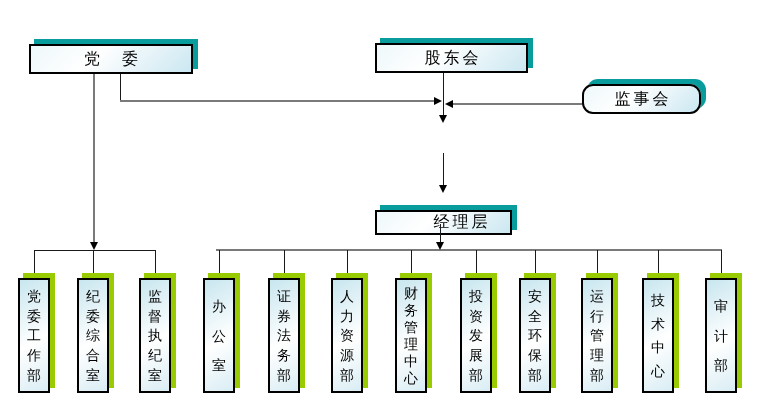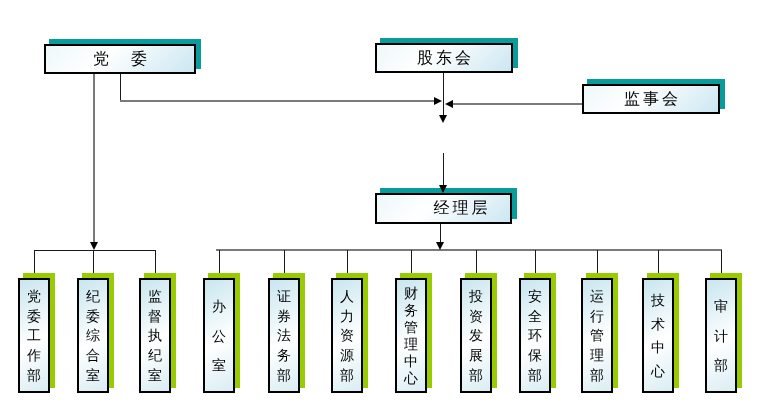--- a/index.html
+++ b/index.html
@@ -12,25 +12,25 @@
   
   .hbox {
     position:absolute; height:30px;
     border:2px solid #000;
     background:linear-gradient(135deg,#eef8fb 0%,#ffffff 40%,#cbe7f1 100%);
     box-shadow:5px -5px 0 0 #089c9c;
     display:flex; align-items:center; justify-content:center;
     font-size:16px; color:#000; letter-spacing:3px; text-indent:3px;
     white-space:pre;
   }
-  #n-party  { left:29px;  top:44px;  width:152px;margin-left:15px; }
-  #n-share  { left:375px; top:43px;  width:138px; }
-  #n-superv { left:582px; top:84px;  width:138px; }
+  #n-party  { left:29px;  top:44px;  width:164px; }
+  #n-share  { left:375px; top:43px;  width:153px; }
+  #n-superv { left:582px; top:84px;  width:119px;border-radius:11px; }
   #n-board  { left:375px; top:123px; width:137px; }
-  #n-mgmt   { left:375px; top:193px; width:137px; height:31px;padding-left:34px; }
+  #n-mgmt   { left:375px; top:210px; width:137px; height:25px;padding-left:34px; }
 
   
   .vbox {
     position:absolute; top:278px; width:32px; height:115px;
     border:2px solid #000;
     background:linear-gradient(150deg,#c8e6ef 0%,#ffffff 55%,#d9edf4 100%);
     box-shadow:5px -5px 0 0 #99cc00;
     display:flex; flex-direction:column; align-items:center;
     justify-content:space-evenly; padding:3px 0;
     font-size:14px; color:#000;

